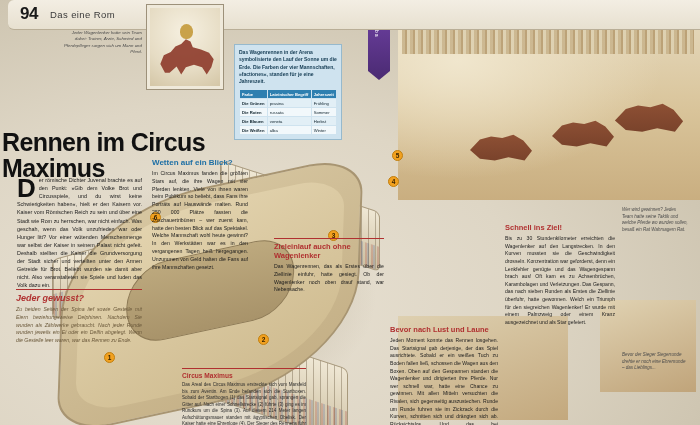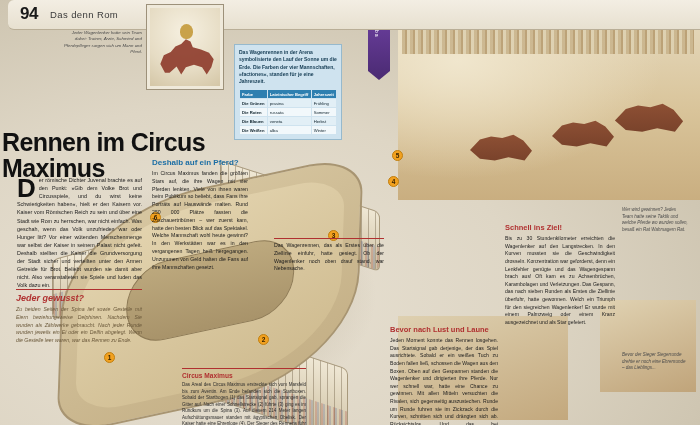--- a/index.html
+++ b/index.html
@@ -324,21 +324,21 @@
 
   <div class="marker m1">1</div>
   <div class="marker m2">2</div>
   <div class="marker m3">3</div>
   <div class="marker m4">4</div>
   <div class="marker m5">5</div>
   <div class="marker m6">6</div>
 
   <div class="header">
     <div class="folio">94</div>
-    <div class="header-title">Das denn Rom</div>
+    <div class="header-title">Das eine Rom</div>
   </div>
 
   <div class="portrait-card">
     <div class="portrait-img">
       <div class="horse-silhouette"></div>
       <div class="rider-head"></div>
     </div>
   </div>
   <div class="caption-portrait">Jeder Wagenlenker hatte sein Team dabei: Trainer, Ärzte, Schmied und Pferdepfleger sorgen sich um Mann und Pferd.</div>
 
@@ -382,26 +382,27 @@
     <span class="dropcap">D</span><span>er römische Dichter Juvenal brachte es auf den Punkt: »Gib dem Volke Brot und Circusspiele, und du wirst keine Schwierigkeiten haben«, hielt er den Kaisern vor. Kaiser vom Römischen Reich zu sein und über eine Stadt wie Rom zu herrschen, war nicht einfach. Was geschah, wenn das Volk unzufrieden war oder Hunger litt? Vor einer wütenden Menschenmenge war selbst der Kaiser in seinem Palast nicht gefeit. Deshalb stellten die Kaiser die Grundversorgung der Stadt sicher und verteilten unter den Armen Getreide für Brot. Beliebt wurden sie damit aber nicht. Also veranstalteten sie Spiele und luden das Volk dazu ein.</span>
   </div>
 
   <div class="schon">
     <div class="schon-rule"></div>
     <h3>Jeder gewusst?</h3>
     <p>Zu beiden Seiten der Spina lief sowie Gestelle mit Eiern beziehungsweise Delphinen. Nachdem Sie wurden als Zählwerke gebraucht. Nach jeder Runde wurden jeweils ein Ei oder ein Delfin abgelegt. Wenn die Gestelle leer waren, war das Rennen zu Ende.</p>
   </div>
 
   <div class="wetten">
-    <h3>Deshalb auf ein Pferd?</h3>
+    <h3>Wetten auf ein Blick?</h3>
     <p>Im Circus Maximus fanden die größten Stars auf, die ihre Wagen mit vier Pferden lenkten. Viele von ihnen waren beim Publikum so beliebt, dass Fans ihre Porträts auf Hauswände malten. Rund 250 000 Plätze fassten die Zuschauertribünen – wer zuerst kam, hatte den besten Blick auf das Spektakel. Welche Mannschaft wohl heute gewinnt? In den Werkstätten war es in den vergangenen Tagen heiß hergegangen. Unzummen von Geld halten die Fans auf ihre Mannschaften gesetzt.</p>
   </div>
 
   <div class="funnyfact">
     <div class="ff-rule"></div>
+    <h4>Zieleinlauf auch ohne Wagenlenker</h4>
     <p>Das Wagenrennen, das als Erstes über die Ziellinie einfuhr, hatte gesiegt. Ob der Wagenlenker noch oben drauf stand, war Nebensache.</p>
   </div>
 
   <div class="foulen">
     <h3>Bevor nach Lust und Laune</h3>
     <p>Jeden Moment konnte das Rennen losgehen. Das Startsignal gab derjenige, der das Spiel ausrichtete. Sobald er ein weißes Tuch zu Boden fallen ließ, schossen die Wagen aus den Boxen. Oben auf den Gespannen standen die Wagenlenker und dirigierten ihre Pferde. Nur wer schnell war, hatte eine Chance zu gewinnen. Mit allen Mitteln versuchten die Rivalen, sich gegenseitig auszustechen. Runde um Runde fuhren sie im Zickzack durch die Kurven, schnitten sich und drängten sich ab. Rücksichtslos. Und das bei Höchstgeschwindigkeiten!</p>
   </div>
 
   <div class="schnell">
     <h3>Schnell ins Ziel!</h3>

